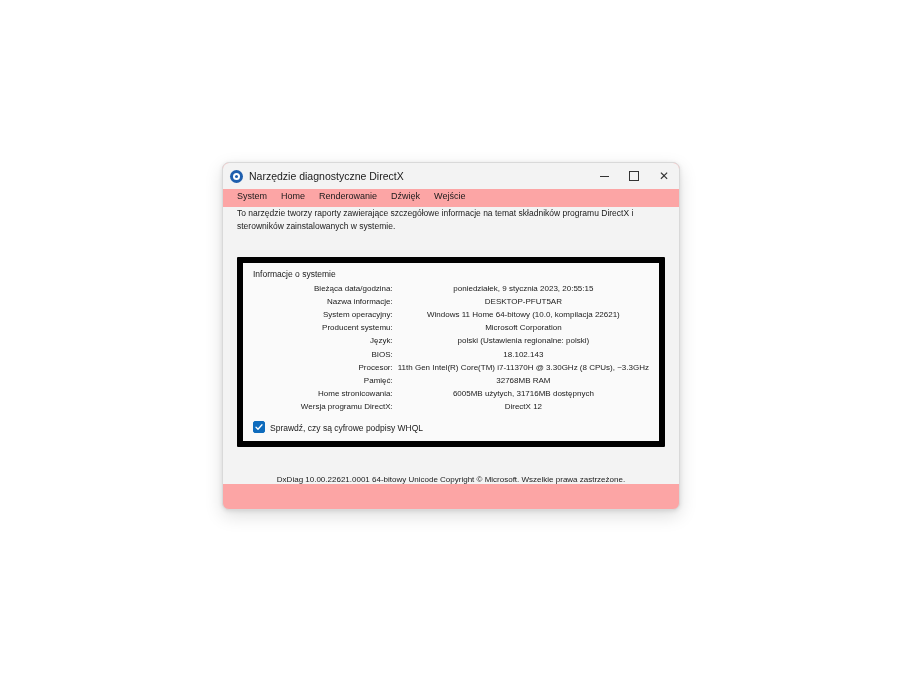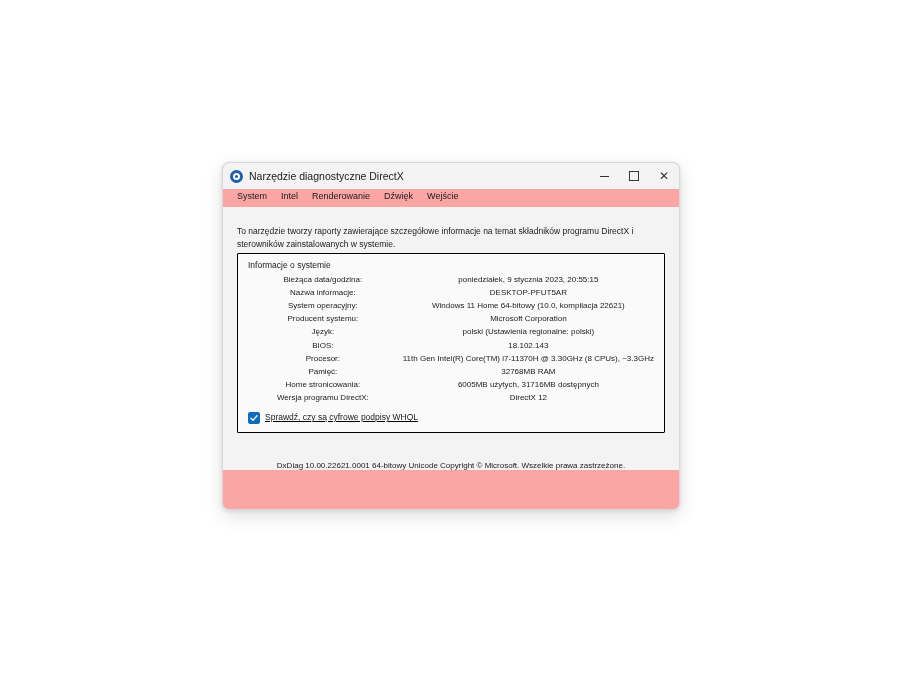--- a/index.html
+++ b/index.html
@@ -133,31 +133,31 @@
     padding: 0 14px;
     position: relative;
     display: flex;
     flex-direction: column;
   }
 
   .intro {
     font-size: 8.5px;
     color: #1a1a1a;
     line-height: 1.5;
-    margin-top: 18px;
+    margin-top: 0;
     margin-bottom: 0;
   }
   .intro.second {
     margin-top: 12px;
   }
 
   
   .groupbox {
-    margin-top: 2px;
-    border: 1px solid #000000;
+    margin-top: 24px;
+    border: 6px solid #000000;
     border-radius: 1px;
     background: #fafafa;
     padding: 6px 10px 8px 10px;
     position: relative;
   }
   .group-title {
     font-size: 8.5px;
     color: #1a1a1a;
     margin-bottom: 4px;
   }
@@ -167,37 +167,36 @@
     width: 100%;
     font-size: 8px;
     color: #1a1a1a;
   }
   table.info td {
     padding: 1.2px 0;
     vertical-align: top;
     line-height: 1.35;
   }
   table.info td.label {
-    text-align: center;
+    text-align: right;
     width: 160px;
     padding-right: 5px;
     white-space: nowrap;
     color: #1a1a1a;
   }
   table.info td.value {
     text-align: center;
     white-space: nowrap;
   }
 
   .checkrow {
     display: flex;
-    align-items: flex-start;
+    align-items: flex-end;
     margin-top: 7px;
     gap: 5px;
-    text-decoration: underline;
   }
   .checkbox {
     width: 10px;
     height: 10px;
     border-radius: 2px;
     background: #0f6cbd;
     border: 1px solid #0f6cbd;
     display: flex;
     align-items: center;
     justify-content: center;
@@ -244,21 +243,21 @@
           <span class="glyph-max"></span>
         </div>
         <div class="win-btn close">
           <span class="glyph-close">✕</span>
         </div>
       </div>
     </div>
 
     <div class="tabstrip">
       <div class="tab active">System</div>
-      <div class="tab">Intel</div>
+      <div class="tab">Home</div>
       <div class="tab">Renderowanie</div>
       <div class="tab">Dźwięk</div>
       <div class="tab">Wejście</div>
     </div>
 
     <div class="body">
 
       <p class="intro">To narzędzie tworzy raporty zawierające szczegółowe informacje na temat składników programu DirectX i sterowników zainstalowanych w systemie.</p>
 
       <div class="groupbox">

